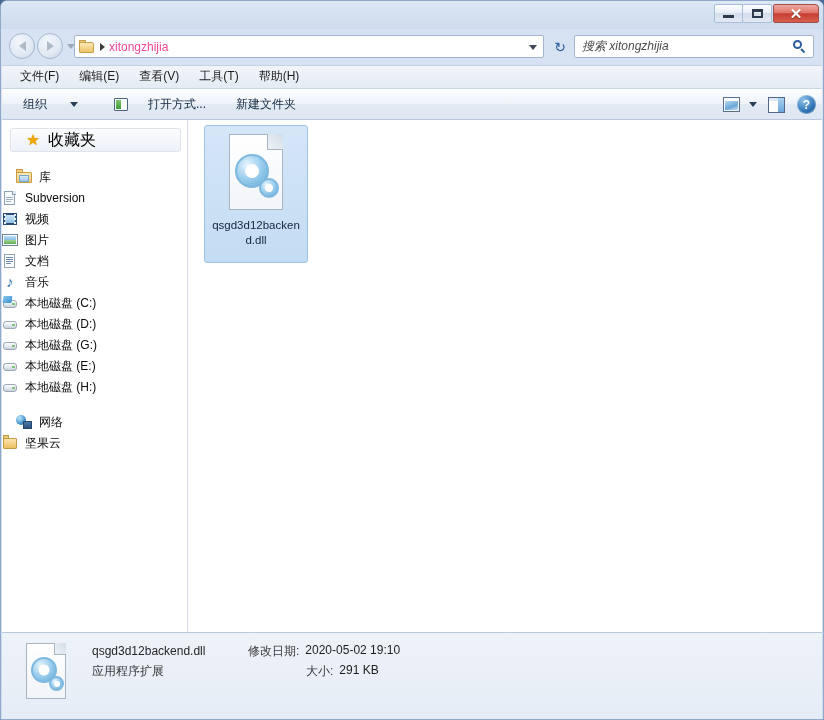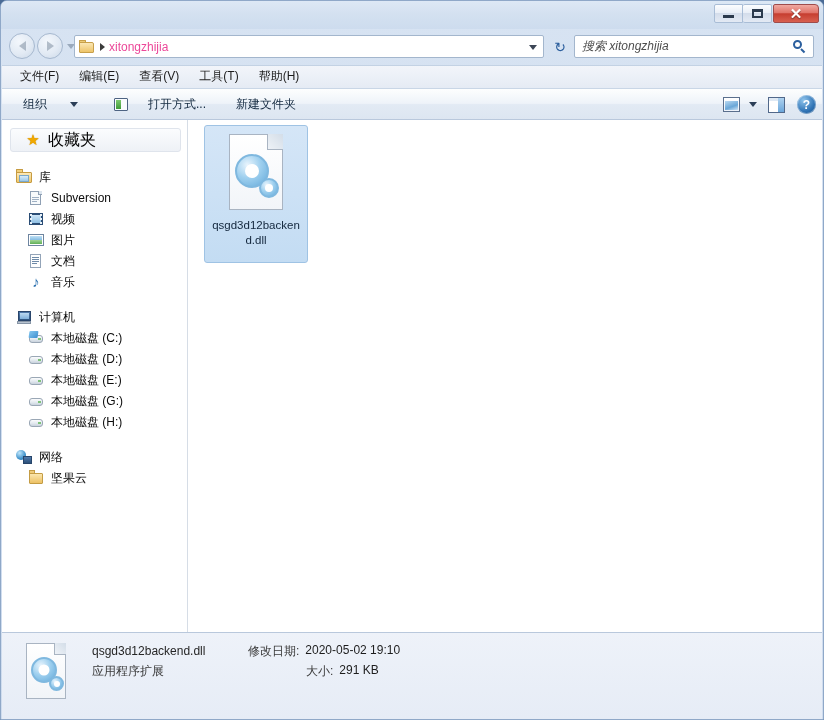--- a/index.html
+++ b/index.html
@@ -269,21 +269,20 @@
     background: linear-gradient(180deg,#fbfcfe 0%, #eef1f6 100%);
     border: 1px solid #dfe4ec;
     border-radius: 3px;
     display: flex; align-items: center; gap: 7px;
     padding-left: 14px;
   }
   .navrow {
     height: 21px;
     display: flex; align-items: center; gap: 7px;
     font-size: 12px; color: #0b0b0b;
-    padding-left: 26px;
     white-space: nowrap;
   }
   .navrow.top { padding-left: 14px; }
   .navrow.section-gap { margin-top: 14px; }
   .navlabel { line-height: 1; }
   .ico { width: 16px; height: 16px; flex: none; position: relative; }
   
   .ico-star {
     color: #f0a800; font-size: 15px; line-height: 16px; text-align: center;
     text-shadow: 0 0 1px #b47a00;
@@ -603,28 +602,20 @@
           <span class="ln" style="top:10px;width:5px;"></span>
         </span>
         <span class="navlabel">文档</span>
       </div>
 
       <div class="navrow">
         <span class="ico ico-music">♪</span>
         <span class="navlabel">音乐</span>
       </div>
 
-      <div class="navrow top section-gap">
-        <span class="ico ico-computer">
-          <span class="mon"></span>
-            <span class="scr"></span>
-            <span class="base"></span>
-        </span>
-        <span class="navlabel">计算机</span>
-      </div>
 
       <div class="navrow">
         <span class="ico ico-drive ico-drive-c">
           <span class="body"></span>
             <span class="led"></span>
             <span class="flag"></span>
         </span>
         <span class="navlabel">本地磁盘 (C:)</span>
       </div>
 
@@ -634,29 +625,29 @@
             <span class="led"></span>
         </span>
         <span class="navlabel">本地磁盘 (D:)</span>
       </div>
 
       <div class="navrow">
         <span class="ico ico-drive">
           <span class="body"></span>
             <span class="led"></span>
         </span>
-        <span class="navlabel">本地磁盘 (E:)</span>
+        <span class="navlabel">本地磁盘 (G:)</span>
       </div>
 
       <div class="navrow">
         <span class="ico ico-drive">
           <span class="body"></span>
             <span class="led"></span>
         </span>
-        <span class="navlabel">本地磁盘 (G:)</span>
+        <span class="navlabel">本地磁盘 (E:)</span>
       </div>
 
       <div class="navrow">
         <span class="ico ico-drive">
           <span class="body"></span>
             <span class="led"></span>
         </span>
         <span class="navlabel">本地磁盘 (H:)</span>
       </div>
 

